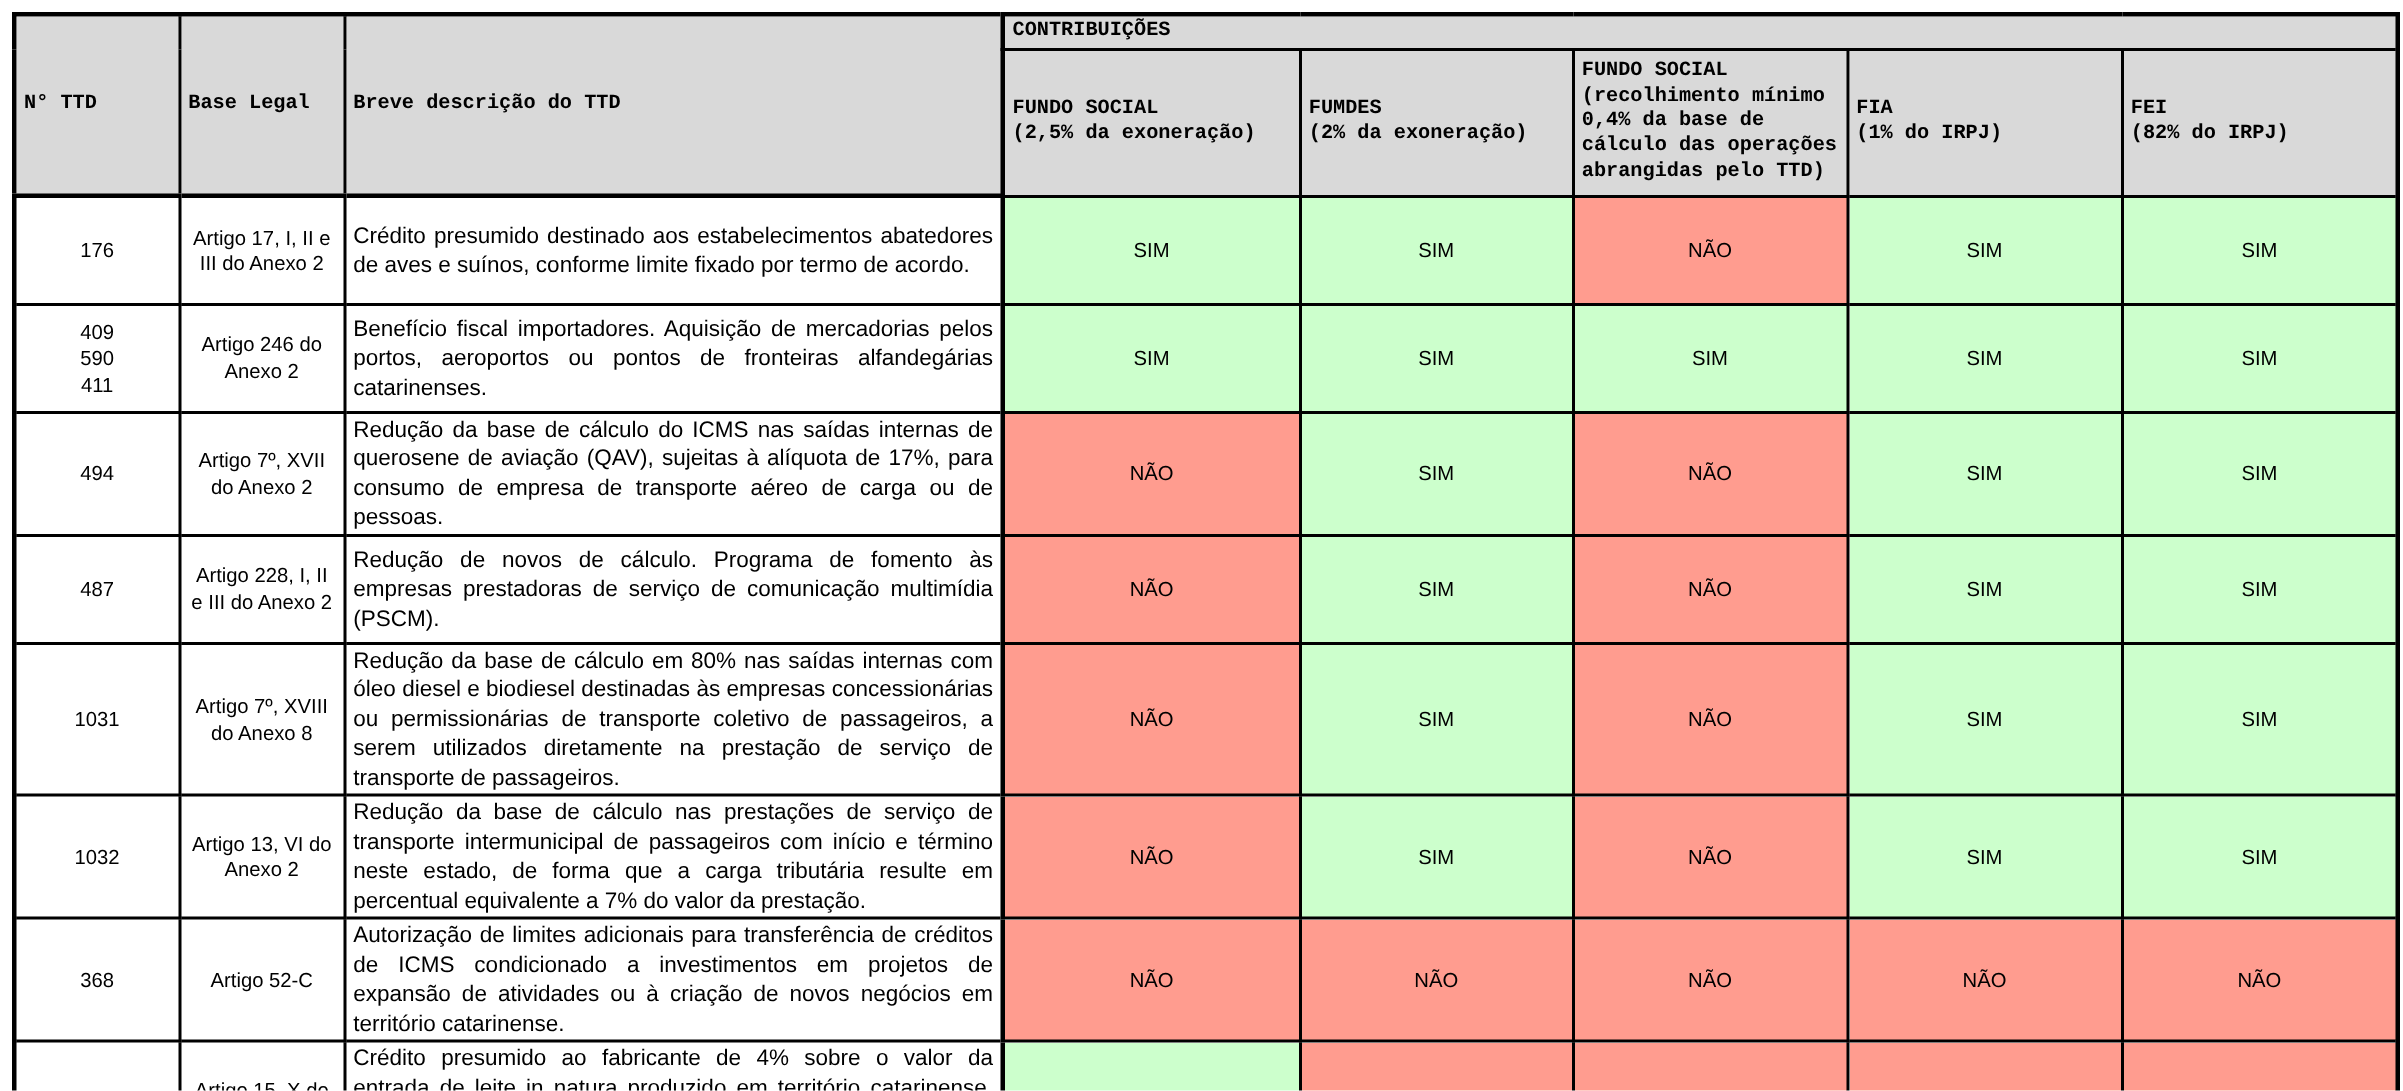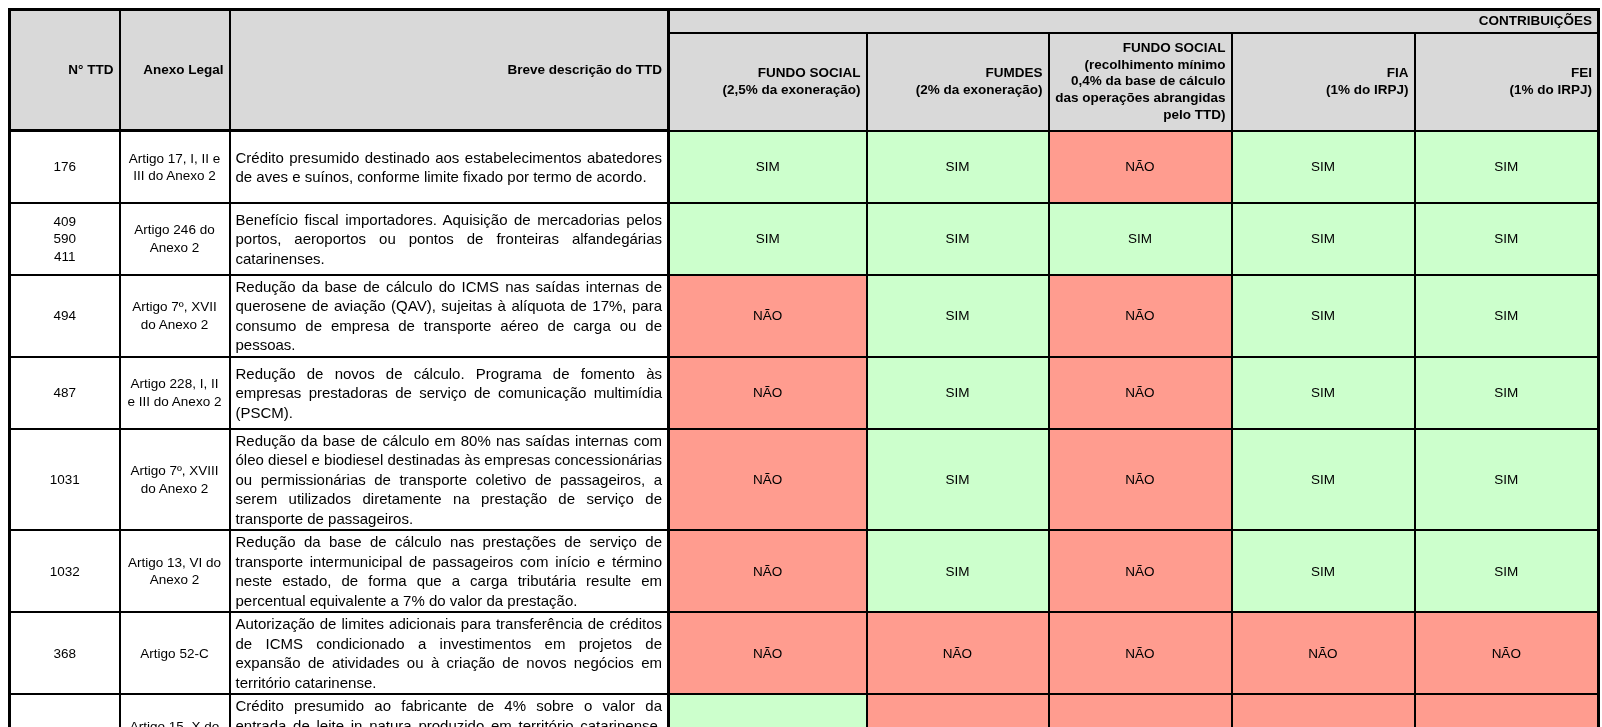--- a/index.html
+++ b/index.html
@@ -24,23 +24,24 @@
   }
   th, td {
     border: 2px solid var(--border);
     padding: 2px 5px;
     overflow: hidden;
   }
   thead th {
     background: var(--header-bg);
     font-weight: bold;
     font-size: 13.5px;
-    text-align: right;
+    text-align: left;
     vertical-align: middle;
     line-height: 1.25;
+    font-family: Liberation Mono, monospace;
   }
   thead tr.contrib-row { height: 22px; }
   thead tr.funds-row   { height: 98px; }
   th.left-head  { border-bottom: 3px solid var(--border); }
   th.desc-head  { border-right: 3px solid var(--border); }
   th.contrib-head { border-bottom: 2px solid var(--border); }
 
   tbody tr { height: 72px; }
   tbody tr:last-child { height: 75px; }
 
@@ -71,35 +72,35 @@
         <col style="width:439px">
       <col style="width:198px">
         <col style="width:182px">
         <col style="width:183px">
       <col style="width:183px">
         <col style="width:184px">
     </colgroup>
     <thead>
       <tr class="contrib-row">
         <th rowspan="2" class="left-head">N° TTD</th>
-        <th rowspan="2" class="left-head">Anexo Legal</th>
+        <th rowspan="2" class="left-head">Base Legal</th>
         <th rowspan="2" class="left-head desc-head">Breve descrição do TTD</th>
         <th colspan="5" class="contrib-head">CONTRIBUIÇÕES</th>
       </tr>
       <tr class="funds-row">
         <th class="pre">FUNDO SOCIAL
 (2,5% da exoneração)</th>
         <th class="pre">FUMDES
 (2% da exoneração)</th>
         <th class="pre">FUNDO SOCIAL
 (recolhimento mínimo 0,4% da base de cálculo das operações abrangidas pelo TTD)</th>
         <th class="pre">FIA
 (1% do IRPJ)</th>
         <th class="pre">FEI
-(1% do IRPJ)</th>
+(82% do IRPJ)</th>
       </tr>
     </thead>
     <tbody>
       <tr>
         <td class="num pre">176</td>
         <td class="legal">Artigo 17, I, II e III do Anexo 2</td>
         <td class="desc">Crédito presumido destinado aos estabelecimentos abatedores de aves e suínos, conforme limite fixado por termo de acordo.</td>
         <td class="val" style="background: rgb(204, 255, 204);">SIM</td>
         <td class="val" style="background: rgb(204, 255, 204);">SIM</td>
         <td class="val" style="background: rgb(255, 156, 143);">NÃO</td>
@@ -133,21 +134,21 @@
         <td class="legal">Artigo 228, I, II e III do Anexo 2</td>
         <td class="desc">Redução de novos de cálculo. Programa de fomento às empresas prestadoras de serviço de comunicação multimídia (PSCM).</td>
         <td class="val" style="background: rgb(255, 156, 143);">NÃO</td>
         <td class="val" style="background: rgb(204, 255, 204);">SIM</td>
         <td class="val" style="background: rgb(255, 156, 143);">NÃO</td>
         <td class="val" style="background: rgb(204, 255, 204);">SIM</td>
         <td class="val" style="background: rgb(204, 255, 204);">SIM</td>
       </tr>
       <tr>
         <td class="num pre">1031</td>
-        <td class="legal">Artigo 7º, XVIII do Anexo 2</td>
+        <td class="legal">Artigo 7º, XVIII do Anexo 8</td>
         <td class="desc">Redução da base de cálculo em 80% nas saídas internas com óleo diesel e biodiesel destinadas às empresas concessionárias ou permissionárias de transporte coletivo de passageiros, a serem utilizados diretamente na prestação de serviço de transporte de passageiros.</td>
         <td class="val" style="background: rgb(255, 156, 143);">NÃO</td>
         <td class="val" style="background: rgb(204, 255, 204);">SIM</td>
         <td class="val" style="background: rgb(255, 156, 143);">NÃO</td>
         <td class="val" style="background: rgb(204, 255, 204);">SIM</td>
         <td class="val" style="background: rgb(204, 255, 204);">SIM</td>
       </tr>
       <tr>
         <td class="num pre">1032</td>
         <td class="legal">Artigo 13, VI do Anexo 2</td>

